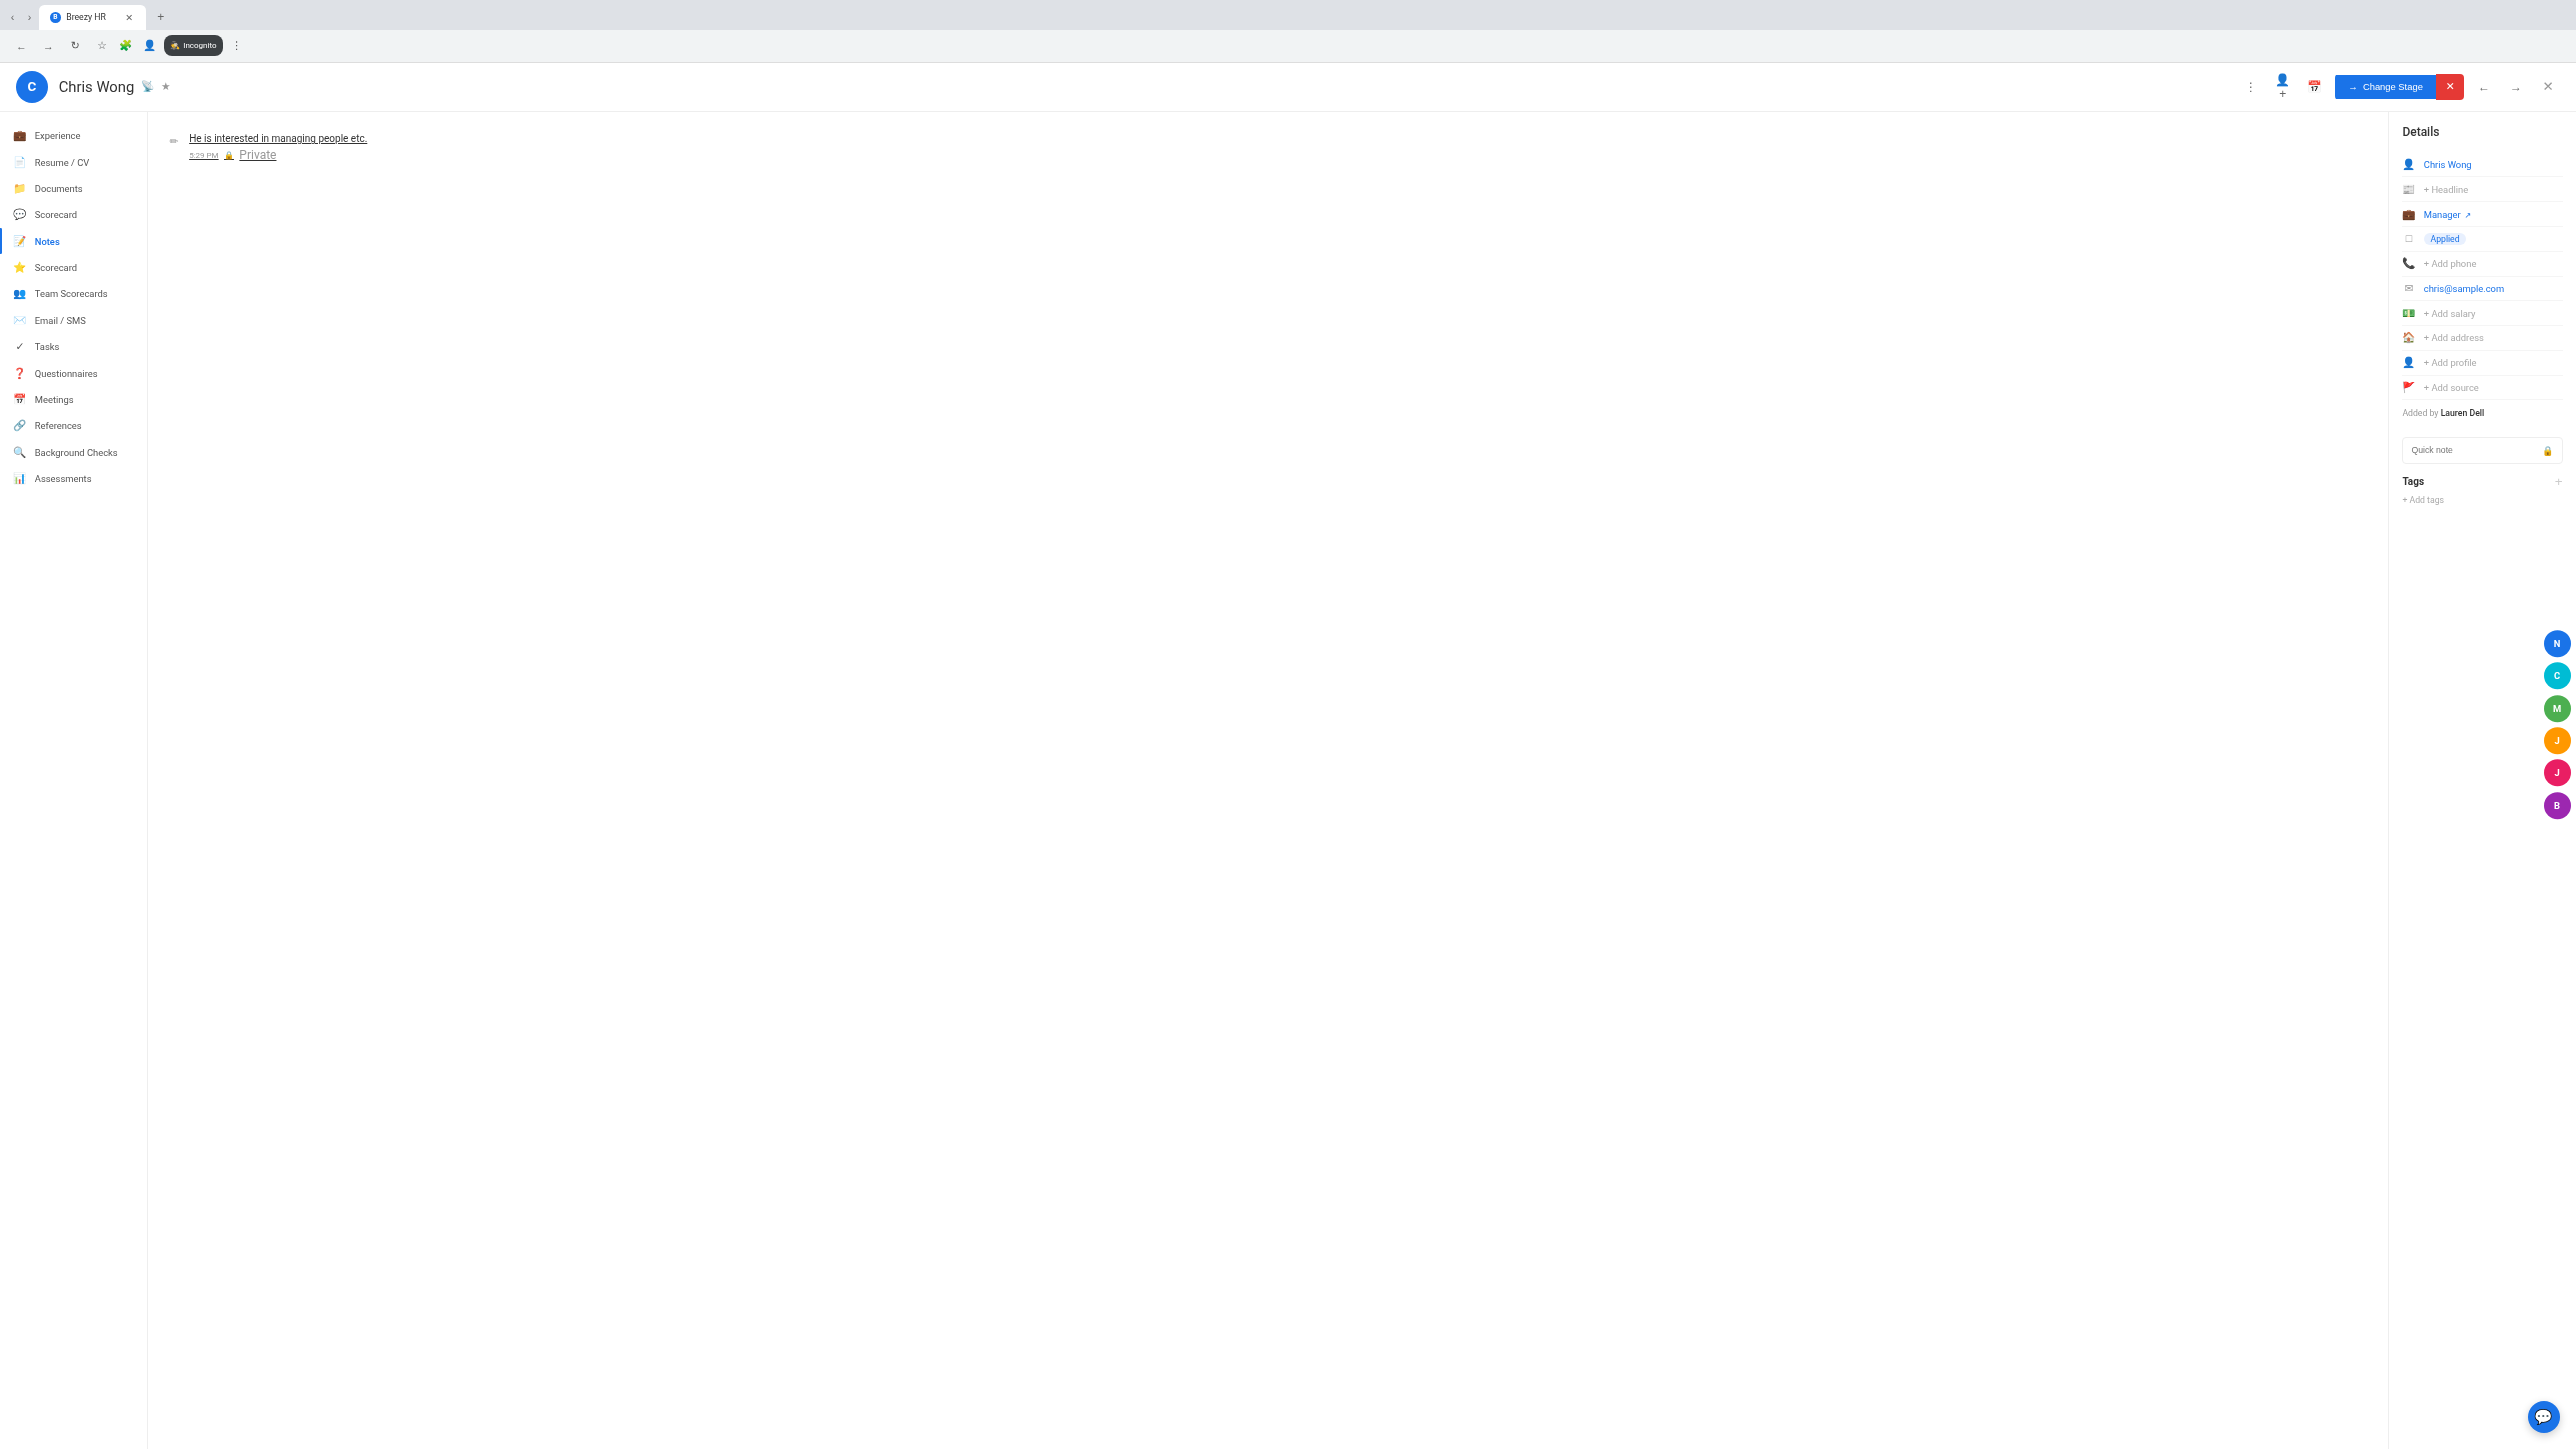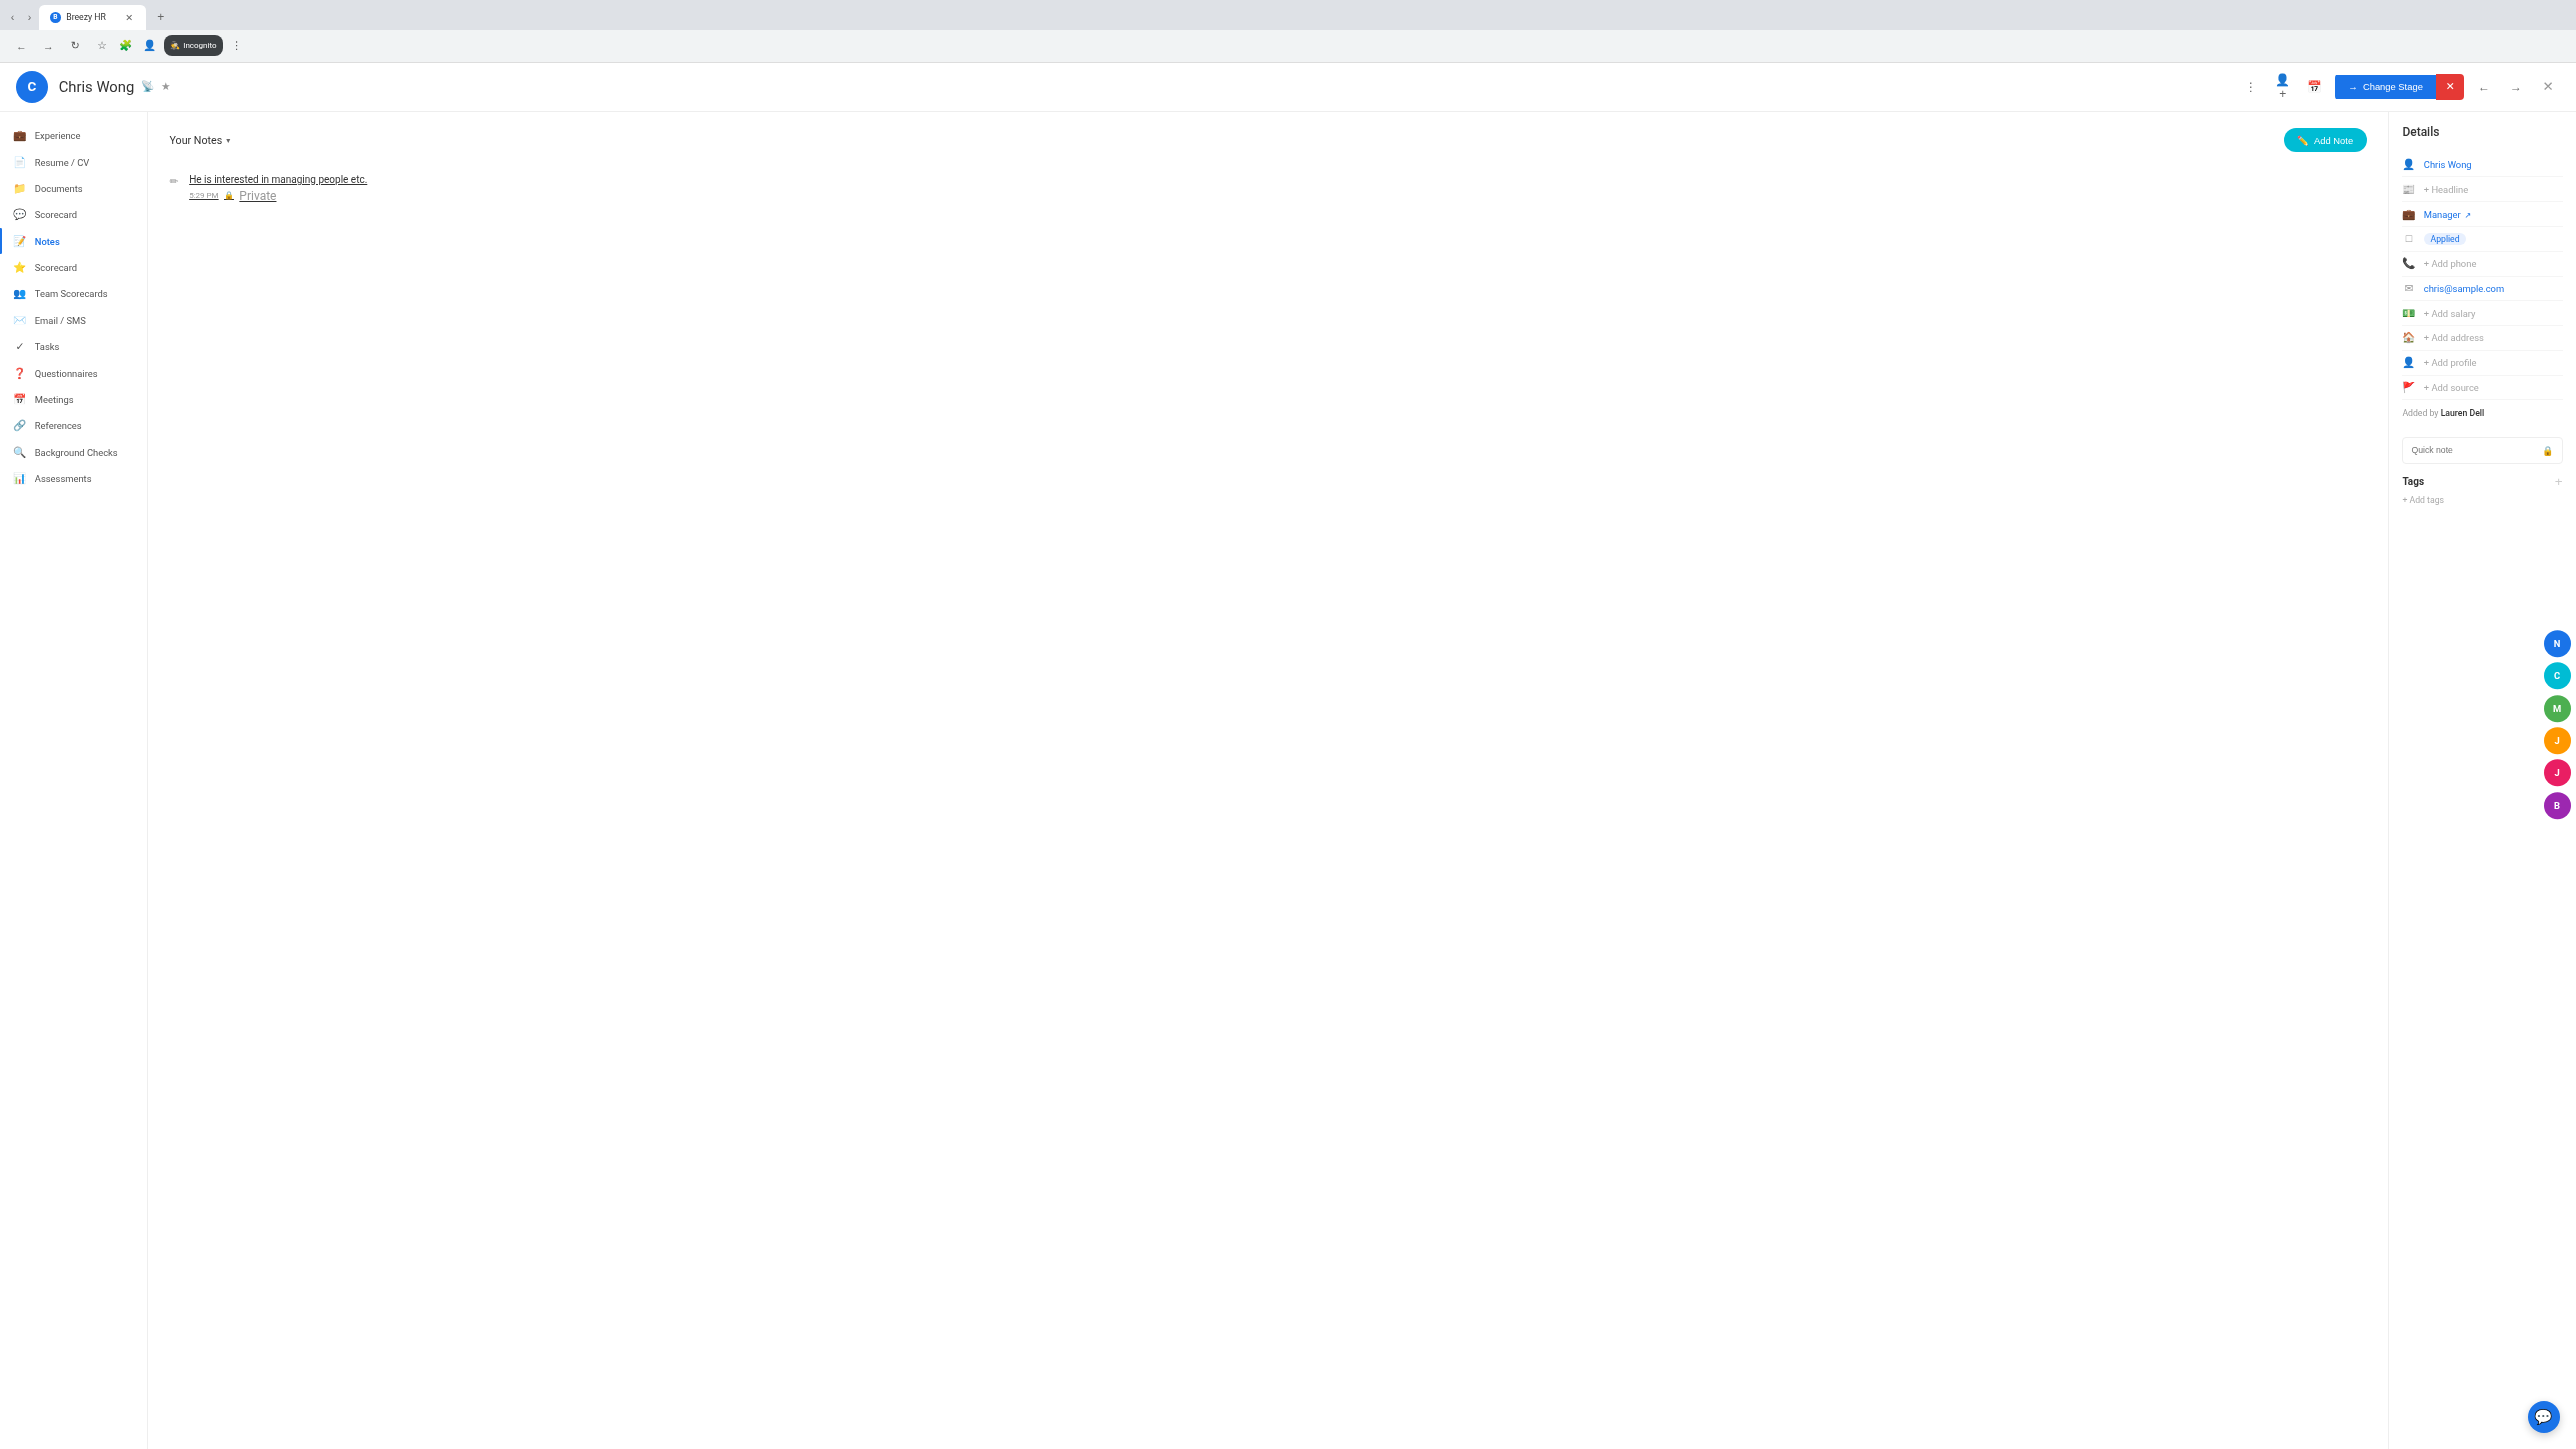--- a/index.html
+++ b/index.html
@@ -213,30 +213,20 @@
         <span class="sidebar-icon">🔍</span>
         <span>Background Checks</span>
       </div>
       <div class="sidebar-item">
         <span class="sidebar-icon">📊</span>
         <span>Assessments</span>
       </div>
     </nav>
 
     <div class="main-panel">
-      <div class="notes-header">
-        <div class="notes-filter">
-          <span>Your Notes</span>
-          <span class="dropdown-arrow">▾</span>
-        </div>
-        <button class="add-note-btn">
-          <span>✏️</span>
-          <span>Add Note</span>
-        </button>
-      </div>
 
       <div class="note-item">
         <span class="note-edit-icon">✏</span>
         <div class="note-content">
           <div class="note-text">He is interested in managing people etc.</div>
           <div class="note-meta">
             <span>5:29 PM</span>
             <span class="note-lock">🔒</span>
             <span class="note-privacy">Private</span>
           </div>

